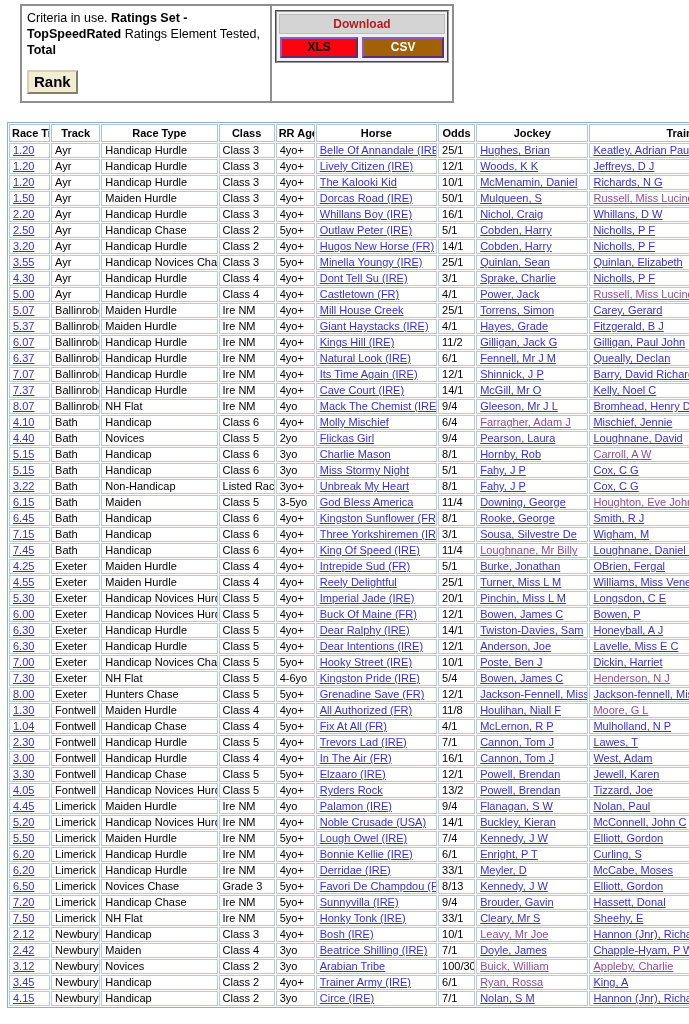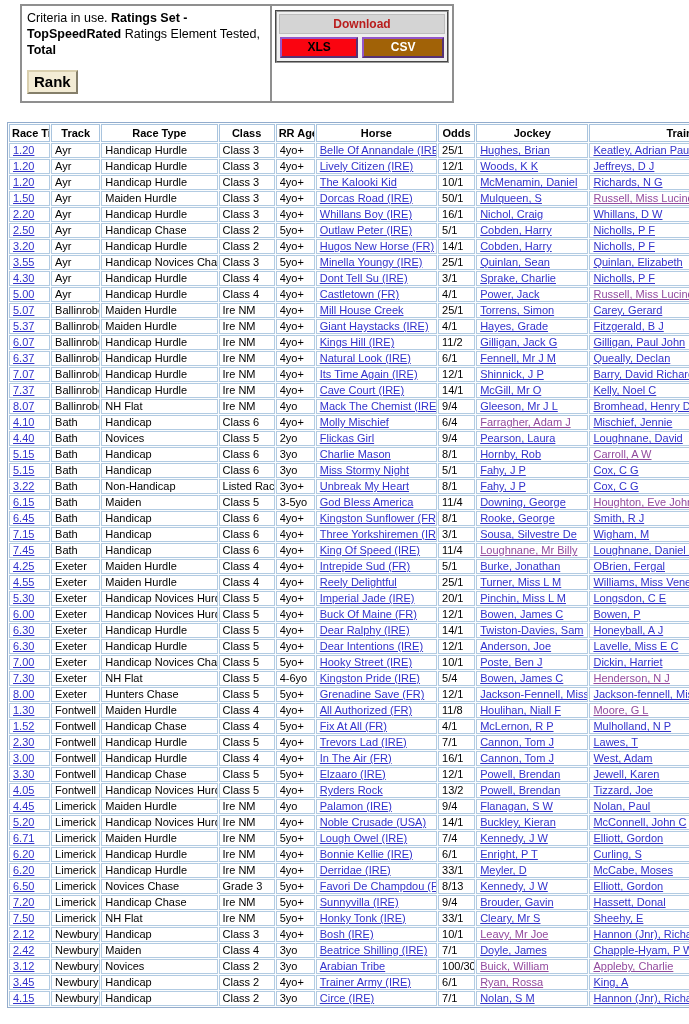--- a/index.html
+++ b/index.html
@@ -544,21 +544,21 @@
         <td><span>Fontwell</span></td>
         <td><span>Maiden Hurdle</span></td>
         <td><span>Class 4</span></td>
         <td><span>4yo+</span></td>
         <td><a>All Authorized (FR)</a></td>
         <td><span>11/8</span></td>
         <td><a>Houlihan, Niall F</a></td>
         <td><a class="visited">Moore, G L</a></td>
       </tr>
       <tr>
-        <td><a>1.52</a></td>
+        <td><a>1.04</a></td>
         <td><span>Fontwell</span></td>
         <td><span>Handicap Chase</span></td>
         <td><span>Class 4</span></td>
         <td><span>5yo+</span></td>
         <td><a>Fix At All (FR)</a></td>
         <td><span>4/1</span></td>
         <td><a>McLernon, R P</a></td>
         <td><a>Mulholland, N P</a></td>
       </tr>
       <tr>
@@ -621,21 +621,21 @@
         <td><span>Limerick</span></td>
         <td><span>Handicap Novices Hurdle</span></td>
         <td><span>Ire NM</span></td>
         <td><span>4yo+</span></td>
         <td><a>Noble Crusade (USA)</a></td>
         <td><span>14/1</span></td>
         <td><a>Buckley, Kieran</a></td>
         <td><a>McConnell, John C</a></td>
       </tr>
       <tr>
-        <td><a>6.71</a></td>
+        <td><a>5.50</a></td>
         <td><span>Limerick</span></td>
         <td><span>Maiden Hurdle</span></td>
         <td><span>Ire NM</span></td>
         <td><span>5yo+</span></td>
         <td><a>Lough Owel (IRE)</a></td>
         <td><span>7/4</span></td>
         <td><a>Kennedy, J W</a></td>
         <td><a>Elliott, Gordon</a></td>
       </tr>
       <tr>

